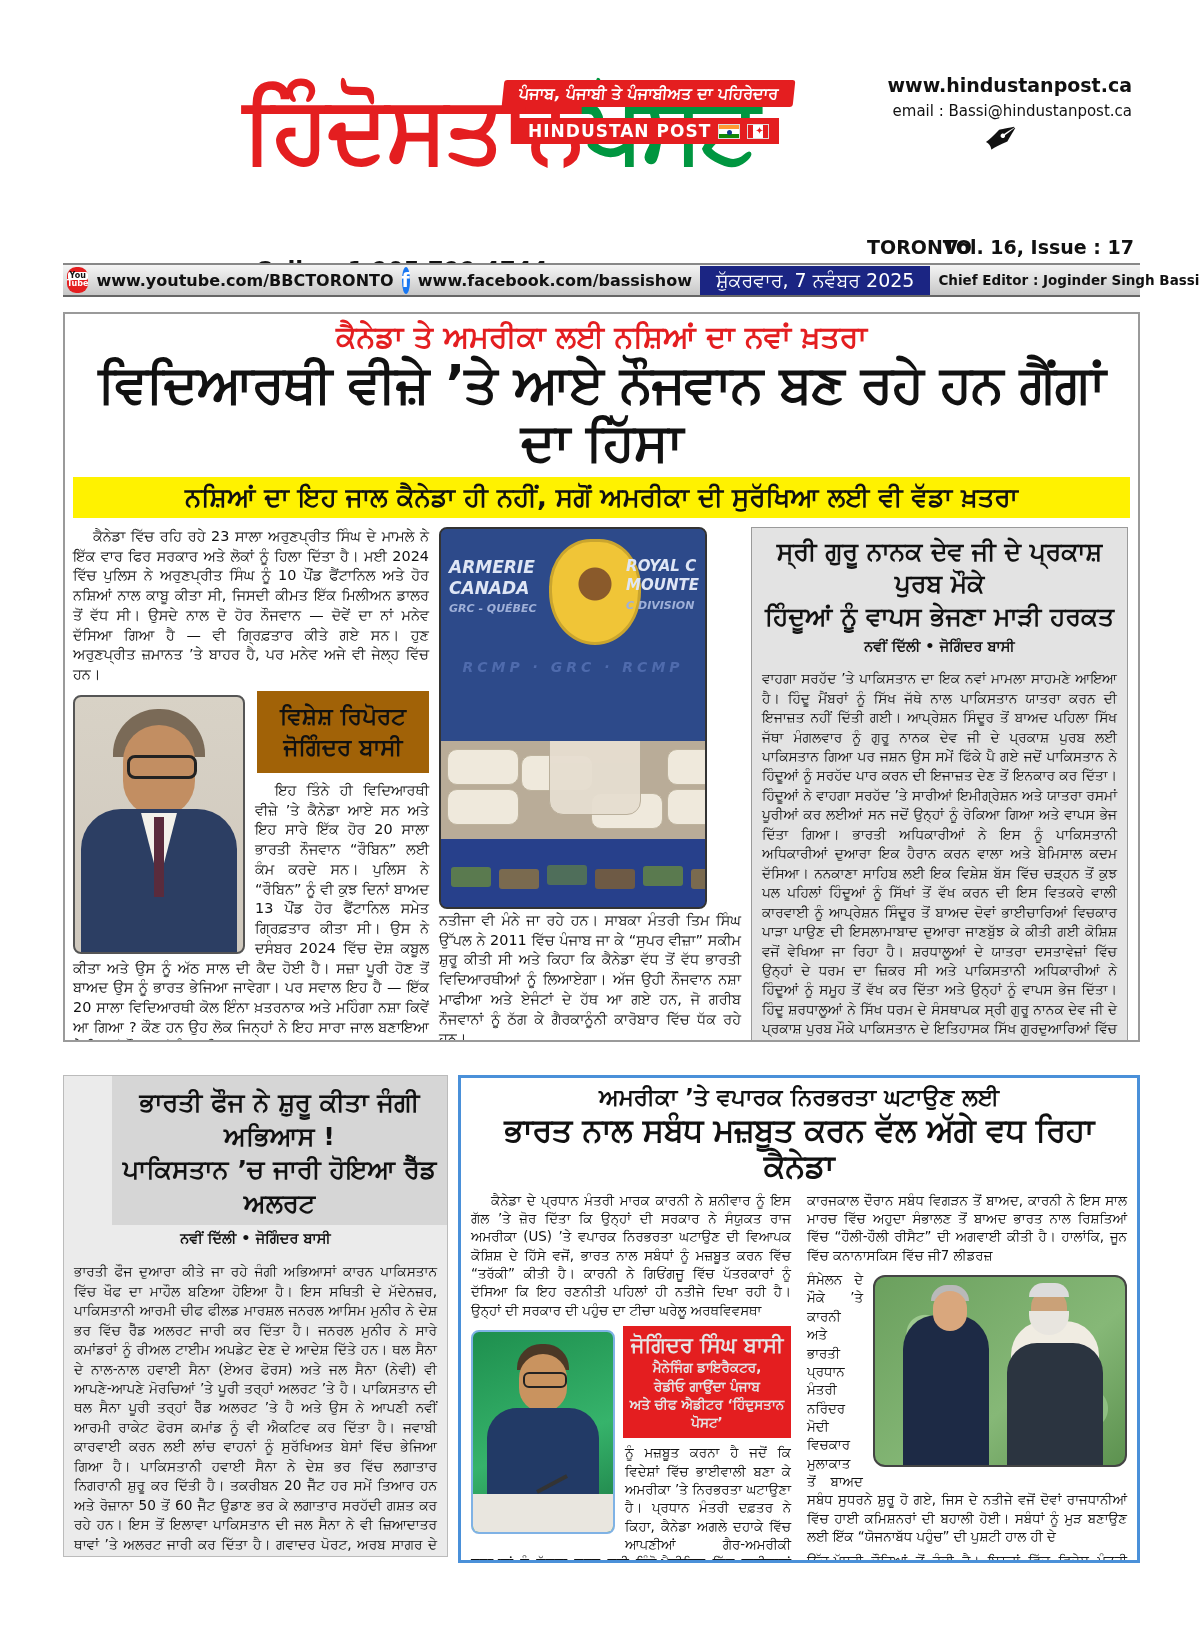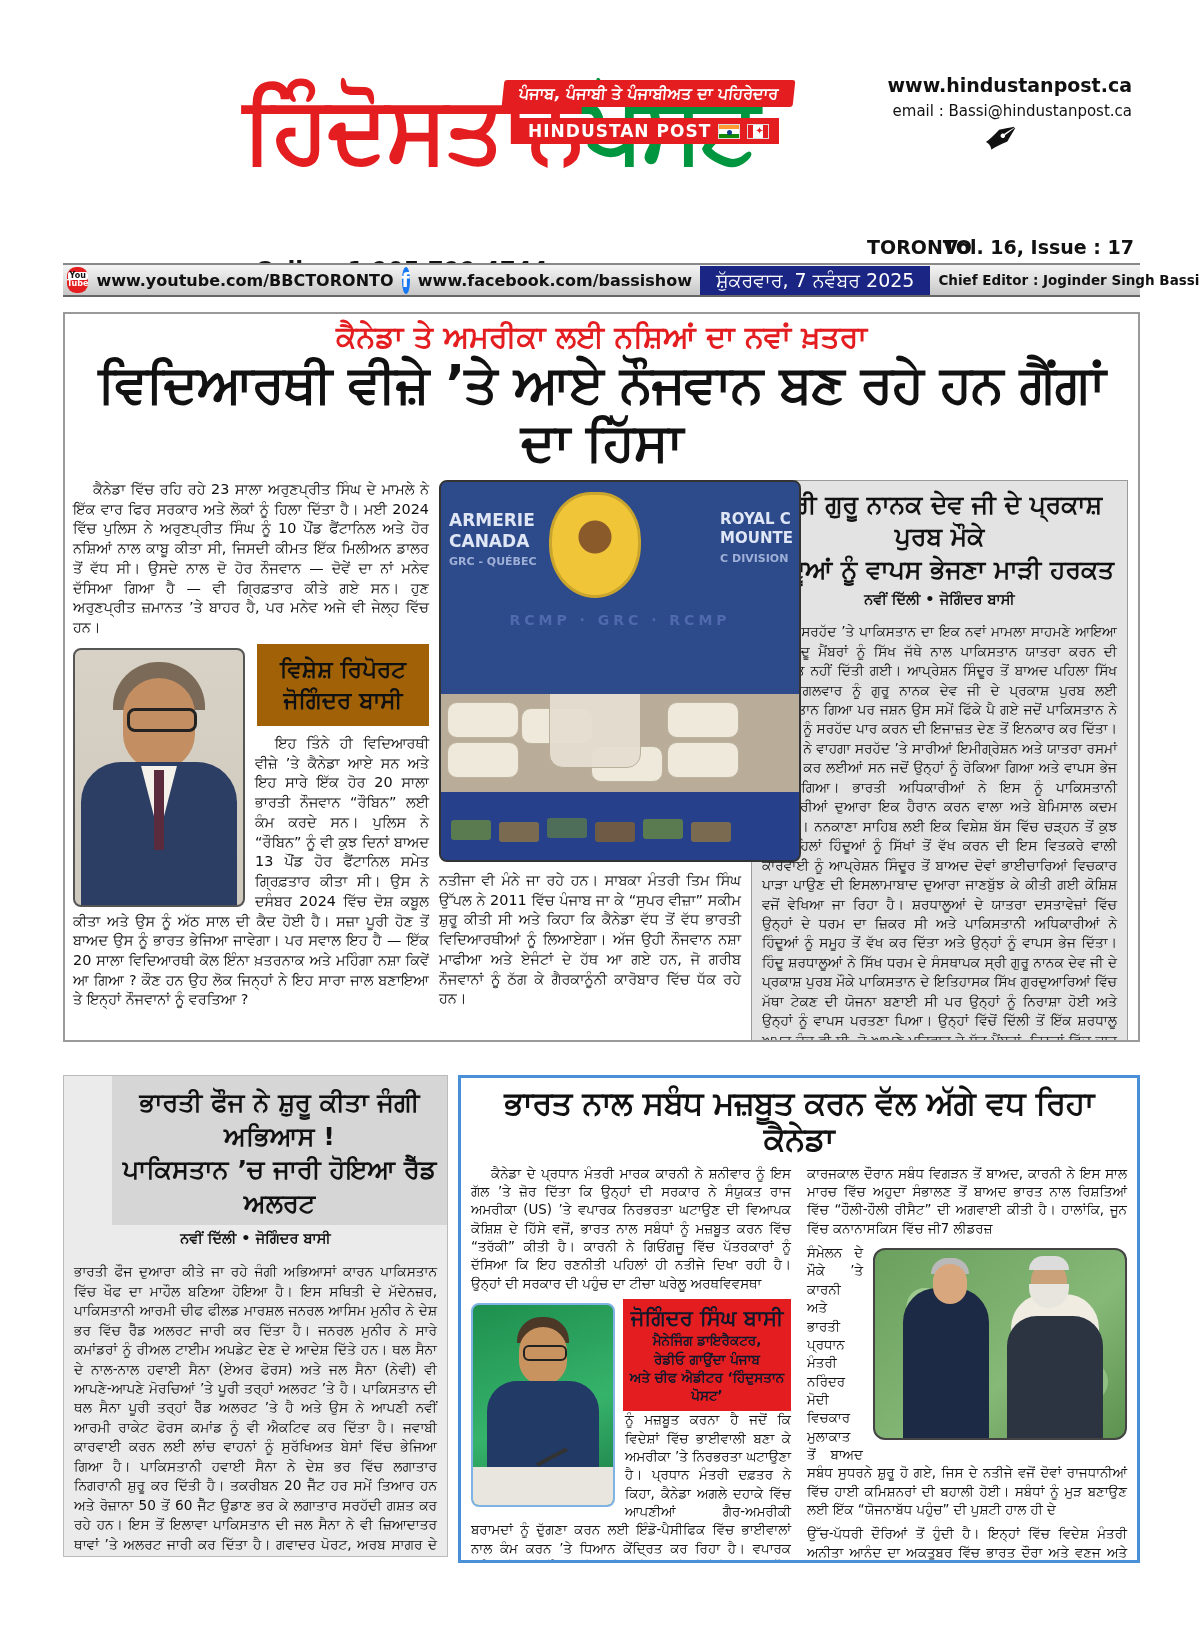--- a/index.html
+++ b/index.html
@@ -58,22 +58,22 @@
   .p-hair{position:absolute;left:38px;top:12px;width:92px;height:48px;border-radius:45px 45px 0 0;background:#7a6a57;}
   .p-face{position:absolute;left:48px;top:28px;width:72px;height:92px;border-radius:36px;background:#c28e62;}
   .p-glasses{position:absolute;left:52px;top:58px;width:64px;height:18px;border:3px solid #222;border-radius:8px;background:transparent;}
   .p-suit{position:absolute;left:6px;top:112px;width:156px;height:145px;border-radius:40px 40px 0 0;background:#2c3e63;}
   .p-shirt{position:absolute;left:66px;top:116px;width:36px;height:70px;background:#f3f1ea;clip-path:polygon(0 0,100% 0,50% 100%);}
   .p-tie{position:absolute;left:79px;top:120px;width:10px;height:80px;background:#5a2b3c;}
 
   .special-box{margin-left:184px;background:#a16207;text-align:center;font-weight:bold;
       font-size:23px;line-height:1.35;padding:10px 4px;margin-bottom:8px;}
 
-  .photo-rcmp{width:362px;height:382px;border:2px solid #333;border-radius:8px;box-sizing:border-box;
-      position:relative;overflow:hidden;background:#2d4a8a;margin-bottom:9px;}
+  .photo-rcmp{width:268px;height:382px;border:2px solid #333;border-radius:8px;box-sizing:border-box;
+      position:relative;overflow:hidden;background:#2d4a8a;margin-bottom:2px;font-style:italic;}
   .rcmp-top{position:absolute;left:0;top:0;width:100%;height:56%;background:#2d4a8a;}
   .rcmp-left{position:absolute;left:8px;top:28px;color:#dfe6f5;font-weight:bold;font-size:17px;line-height:1.25;}
   .rcmp-left small,.rcmp-right small{font-size:11px;font-weight:bold;color:#9fb0d8;display:block;margin-top:3px;}
   .rcmp-right{position:absolute;right:6px;top:28px;color:#dfe6f5;font-weight:bold;font-size:15px;line-height:1.3;text-align:left;}
   .rcmp-crest{position:absolute;left:108px;top:10px;width:86px;height:100px;border-radius:45% 45% 50% 50%;
       background:radial-gradient(circle at 50% 42%,#8a5a2b 0 16px,#f0c537 17px 100%);border:3px solid #caa52e;}
   .rcmp-wm{position:absolute;left:0;top:130px;width:100%;text-align:center;color:#4f6bad;font-weight:bold;font-size:14px;letter-spacing:4px;}
   .rcmp-bags{position:absolute;left:0;top:56%;width:100%;height:26%;background:#b9ac98;overflow:hidden;}
   .bag{position:absolute;width:70px;height:34px;background:#efe9dc;border:1px solid #bdb29c;border-radius:10px;}
   .bigbag{position:absolute;left:108px;top:-20px;width:90px;height:92px;background:#e6ded0;border:1px solid #b8ad99;border-radius:14px;opacity:.95;}
@@ -99,21 +99,21 @@
   .ci-cols{display:flex;gap:16px;margin-top:7px;}
   .ci-col{width:50%;font-size:13.4px;line-height:1.4;text-align:justify;}
   .desk-photo{float:left;width:140px;height:200px;margin:4px 10px 4px 0;border:2px solid #7fb2e5;border-radius:8px;
       background:linear-gradient(160deg,#1e8f4e,#36b36b 55%,#1b7a43);position:relative;overflow:hidden;}
   .d-face{position:absolute;left:46px;top:22px;width:48px;height:58px;border-radius:24px;background:#c9935f;}
   .d-hair{position:absolute;left:44px;top:12px;width:52px;height:26px;border-radius:24px 24px 0 0;background:#4b3826;}
   .d-glass{position:absolute;left:50px;top:40px;width:40px;height:12px;border:2px solid #222;border-radius:6px;}
   .d-suit{position:absolute;left:14px;top:76px;width:112px;height:92px;border-radius:30px 30px 0 0;background:#223a66;}
   .d-desk{position:absolute;left:0;top:162px;width:140px;height:40px;background:#e9e6df;}
   .d-pen{position:absolute;left:62px;top:150px;width:34px;height:4px;background:#333;transform:rotate(-28deg);}
-  .credit-box{margin-left:152px;background:#e41e20;color:#0f172a;text-align:center;padding:7px 4px;}
+  .credit-box{margin-left:152px;background:#e41e20;color:#e5e5e5;text-align:center;padding:7px 4px;margin-bottom:6px;}
   .credit-name{font-size:21px;font-weight:bold;line-height:1.2;}
   .credit-line{font-size:13.5px;font-weight:bold;line-height:1.35;}
   .meet-photo{float:right;width:250px;height:188px;margin:4px 0 6px 10px;border:2px solid #444;border-radius:12px;
       background:radial-gradient(circle at 20% 30%,#9ec98f 0 18px,transparent 19px),
                  radial-gradient(circle at 70% 20%,#b5d8a6 0 14px,transparent 15px),
                  radial-gradient(circle at 85% 70%,#8fbf82 0 20px,transparent 21px),
                  linear-gradient(140deg,#6ba05e,#86b877 60%,#5c914f);position:relative;overflow:hidden;}
   .m-left{position:absolute;left:28px;top:38px;width:86px;height:150px;border-radius:34px 34px 0 0;background:#1d2a45;}
   .m-left-head{position:absolute;left:58px;top:14px;width:34px;height:40px;border-radius:17px;background:#d9a77d;}
   .m-left-hair{position:absolute;left:56px;top:8px;width:38px;height:16px;border-radius:17px 17px 0 0;background:#b9b9b9;}
@@ -152,20 +152,21 @@
   <span class="soc-url">www.youtube.com/BBCTORONTO</span>
   <span class="fb-badge">f</span>
   <span class="soc-url">www.facebook.com/bassishow</span>
   <span class="date-box">ਸ਼ੁੱਕਰਵਾਰ, 7 ਨਵੰਬਰ 2025</span>
   <span class="editors">Chief Editor : Joginder Singh Bassi | Managing Editor : Gurbhej Singh Sidhu</span>
 </div>
 
 <div class="main-box">
   <div class="kicker">ਕੈਨੇਡਾ ਤੇ ਅਮਰੀਕਾ ਲਈ ਨਸ਼ਿਆਂ ਦਾ ਨਵਾਂ ਖ਼ਤਰਾ</div>
   <div class="headline">ਵਿਦਿਆਰਥੀ ਵੀਜ਼ੇ ’ਤੇ ਆਏ ਨੌਜਵਾਨ ਬਣ ਰਹੇ ਹਨ ਗੈਂਗਾਂ ਦਾ ਹਿੱਸਾ</div>
+  <div class="subhead">ਨਸ਼ਿਆਂ ਦਾ ਇਹ ਜਾਲ ਕੈਨੇਡਾ ਹੀ ਨਹੀਂ, ਸਗੋਂ ਅਮਰੀਕਾ ਦੀ ਸੁਰੱਖਿਆ ਲਈ ਵੀ ਵੱਡਾ ਖ਼ਤਰਾ</div>
   <div class="cols">
     <div class="col1">
       <p class="bodytext indent">ਕੈਨੇਡਾ ਵਿੱਚ ਰਹਿ ਰਹੇ 23 ਸਾਲਾ ਅਰੁਣਪ੍ਰੀਤ ਸਿੰਘ ਦੇ ਮਾਮਲੇ ਨੇ ਇੱਕ ਵਾਰ ਫਿਰ ਸਰਕਾਰ ਅਤੇ ਲੋਕਾਂ ਨੂੰ ਹਿਲਾ ਦਿੱਤਾ ਹੈ। ਮਈ 2024 ਵਿੱਚ ਪੁਲਿਸ ਨੇ ਅਰੁਣਪ੍ਰੀਤ ਸਿੰਘ ਨੂੰ 10 ਪੌਂਡ ਫੈਂਟਾਨਿਲ ਅਤੇ ਹੋਰ ਨਸ਼ਿਆਂ ਨਾਲ ਕਾਬੂ ਕੀਤਾ ਸੀ, ਜਿਸਦੀ ਕੀਮਤ ਇੱਕ ਮਿਲੀਅਨ ਡਾਲਰ ਤੋਂ ਵੱਧ ਸੀ। ਉਸਦੇ ਨਾਲ ਦੋ ਹੋਰ ਨੌਜਵਾਨ — ਦੋਵੇਂ ਦਾ ਨਾਂ ਮਨੇਵ ਦੱਸਿਆ ਗਿਆ ਹੈ — ਵੀ ਗ੍ਰਿਫ਼ਤਾਰ ਕੀਤੇ ਗਏ ਸਨ। ਹੁਣ ਅਰੁਣਪ੍ਰੀਤ ਜ਼ਮਾਨਤ ’ਤੇ ਬਾਹਰ ਹੈ, ਪਰ ਮਨੇਵ ਅਜੇ ਵੀ ਜੇਲ੍ਹ ਵਿੱਚ ਹਨ।</p>
       <div class="portrait">
         <div class="p-hair"></div>
         <div class="p-face"></div>
         <div class="p-glasses"></div>
         <div class="p-suit"></div>
         <div class="p-shirt"></div>
         <div class="p-tie"></div>
@@ -229,20 +230,21 @@
 <div class="army-box">
   <div class="army-head">
     <span>ਭਾਰਤੀ ਫੌਜ ਨੇ ਸ਼ੁਰੂ ਕੀਤਾ ਜੰਗੀ ਅਭਿਆਸ !</span><br>
     <span>ਪਾਕਿਸਤਾਨ ’ਚ ਜਾਰੀ ਹੋਇਆ ਰੈੱਡ ਅਲਰਟ</span>
   </div>
   <div class="byline">ਨਵੀਂ ਦਿੱਲੀ • ਜੋਗਿੰਦਰ ਬਾਸੀ</div>
   <p class="army-body">ਭਾਰਤੀ ਫੌਜ ਦੁਆਰਾ ਕੀਤੇ ਜਾ ਰਹੇ ਜੰਗੀ ਅਭਿਆਸਾਂ ਕਾਰਨ ਪਾਕਿਸਤਾਨ ਵਿੱਚ ਖੌਫ ਦਾ ਮਾਹੌਲ ਬਣਿਆ ਹੋਇਆ ਹੈ। ਇਸ ਸਥਿਤੀ ਦੇ ਮੱਦੇਨਜ਼ਰ, ਪਾਕਿਸਤਾਨੀ ਆਰਮੀ ਚੀਫ ਫੀਲਡ ਮਾਰਸ਼ਲ ਜਨਰਲ ਆਸਿਮ ਮੁਨੀਰ ਨੇ ਦੇਸ਼ ਭਰ ਵਿੱਚ ਰੈੱਡ ਅਲਰਟ ਜਾਰੀ ਕਰ ਦਿੱਤਾ ਹੈ। ਜਨਰਲ ਮੁਨੀਰ ਨੇ ਸਾਰੇ ਕਮਾਂਡਰਾਂ ਨੂੰ ਰੀਅਲ ਟਾਈਮ ਅਪਡੇਟ ਦੇਣ ਦੇ ਆਦੇਸ਼ ਦਿੱਤੇ ਹਨ। ਥਲ ਸੈਨਾ ਦੇ ਨਾਲ-ਨਾਲ ਹਵਾਈ ਸੈਨਾ (ਏਅਰ ਫੋਰਸ) ਅਤੇ ਜਲ ਸੈਨਾ (ਨੇਵੀ) ਵੀ ਆਪਣੇ-ਆਪਣੇ ਮੋਰਚਿਆਂ ’ਤੇ ਪੂਰੀ ਤਰ੍ਹਾਂ ਅਲਰਟ ’ਤੇ ਹੈ। ਪਾਕਿਸਤਾਨ ਦੀ ਥਲ ਸੈਨਾ ਪੂਰੀ ਤਰ੍ਹਾਂ ਰੈੱਡ ਅਲਰਟ ’ਤੇ ਹੈ ਅਤੇ ਉਸ ਨੇ ਆਪਣੀ ਨਵੀਂ ਆਰਮੀ ਰਾਕੇਟ ਫੋਰਸ ਕਮਾਂਡ ਨੂੰ ਵੀ ਐਕਟਿਵ ਕਰ ਦਿੱਤਾ ਹੈ। ਜਵਾਬੀ ਕਾਰਵਾਈ ਕਰਨ ਲਈ ਲਾਂਚ ਵਾਹਨਾਂ ਨੂੰ ਸੁਰੱਖਿਅਤ ਬੇਸਾਂ ਵਿੱਚ ਭੇਜਿਆ ਗਿਆ ਹੈ। ਪਾਕਿਸਤਾਨੀ ਹਵਾਈ ਸੈਨਾ ਨੇ ਦੇਸ਼ ਭਰ ਵਿੱਚ ਲਗਾਤਾਰ ਨਿਗਰਾਨੀ ਸ਼ੁਰੂ ਕਰ ਦਿੱਤੀ ਹੈ। ਤਕਰੀਬਨ 20 ਜੈੱਟ ਹਰ ਸਮੇਂ ਤਿਆਰ ਹਨ ਅਤੇ ਰੋਜ਼ਾਨਾ 50 ਤੋਂ 60 ਜੈੱਟ ਉਡਾਣ ਭਰ ਕੇ ਲਗਾਤਾਰ ਸਰਹੱਦੀ ਗਸ਼ਤ ਕਰ ਰਹੇ ਹਨ। ਇਸ ਤੋਂ ਇਲਾਵਾ ਪਾਕਿਸਤਾਨ ਦੀ ਜਲ ਸੈਨਾ ਨੇ ਵੀ ਜ਼ਿਆਦਾਤਰ ਥਾਵਾਂ ’ਤੇ ਅਲਰਟ ਜਾਰੀ ਕਰ ਦਿੱਤਾ ਹੈ। ਗਵਾਦਰ ਪੋਰਟ, ਅਰਬ ਸਾਗਰ ਦੇ ਤੱਟ ਅਤੇ ਸਮੁੰਦਰੀ ਵਪਾਰਕ ਰਸਤਿਆਂ ਦੀ ਖਾਸ ਨਿਗਰਾਨੀ ਵਧਾ ਦਿੱਤੀ ਗਈ ਹੈ। ਭਾਰਤ ਦੀ ਵੱਡੀ ਜਲ ਸੈਨਾ (ਬਲੂ-ਵਾਟਰ ਨੇਵੀ) ਦੇ ਮੁਕਾਬਲੇ ਛੋਟੀ ਹੋਣ ਕਾਰਨ ਪਾਕਿਸਤਾਨ ਤੱਟੀ ਰੱਖਿਆ ਰਣਨੀਤੀ ’ਤੇ ਕੰਮ ਕਰ ਰਿਹਾ ਹੈ। ਰੱਖਿਆ ਮਾਹਿਰਾਂ ਦਾ ਮੰਨਣਾ ਹੈ ਕਿ ਇਹ ਰੈੱਡ ਅਲਰਟ ਪਾਕਿਸਤਾਨੀ ਫੌਜੀ ਲੀਡਰਸ਼ਿਪ ਦੀ ਚਿੰਤਾ ਨੂੰ ਦਰਸਾਉਂਦਾ ਹੈ, ਕਿਉਂਕਿ ਭਾਰਤੀ ਅਭਿਆਸ ਸਰਹੱਦੀ ਖੇਤਰਾਂ ਵਿੱਚ ਰਣਨੀਤਕ ਮਹੱਤਵ ਰੱਖਦੇ ਹਨ। ਪਾਕਿਸਤਾਨ ਦੀ ਨਵੀਂ ਰਣਨੀਤਕ ਮਿਜ਼ਾਈਲ ਕਮਾਂਡ ਵੀ ਪੂਰੀ ਤਰ੍ਹਾਂ ਸਰਗਰਮ ਹੈ। ਹਾਲਾਂਕਿ, ਪਾਕਿਸਤਾਨੀ ਫੌਜ ਦੀਆਂ ਇਹ ਤਿਆਰੀਆਂ ਮੁੱਖ ਤੌਰ ’ਤੇ ਰੱਖਿਆਤਮਕ ਸਰੂਪ ਦੀਆਂ ਹਨ, ਤਾਂ ਜੋ ਹਮਲੇ ਦੀ ਸਥਿਤੀ ਵਿੱਚ ਤੁਰੰਤ ਜਵਾਬੀ ਕਾਰਵਾਈ ਕੀਤੀ ਜਾ ਸਕੇ।</p>
 </div>
 
 <div class="ci-box">
+  <div class="ci-kicker">ਅਮਰੀਕਾ ’ਤੇ ਵਪਾਰਕ ਨਿਰਭਰਤਾ ਘਟਾਉਣ ਲਈ</div>
   <div class="ci-headline">ਭਾਰਤ ਨਾਲ ਸਬੰਧ ਮਜ਼ਬੂਤ ਕਰਨ ਵੱਲ ਅੱਗੇ ਵਧ ਰਿਹਾ ਕੈਨੇਡਾ</div>
   <div class="ci-cols">
     <div class="ci-col">
       <p class="bodytext indent" style="font-size:13.4px">ਕੈਨੇਡਾ ਦੇ ਪ੍ਰਧਾਨ ਮੰਤਰੀ ਮਾਰਕ ਕਾਰਨੀ ਨੇ ਸ਼ਨੀਵਾਰ ਨੂੰ ਇਸ ਗੱਲ ’ਤੇ ਜ਼ੋਰ ਦਿੱਤਾ ਕਿ ਉਨ੍ਹਾਂ ਦੀ ਸਰਕਾਰ ਨੇ ਸੰਯੁਕਤ ਰਾਜ ਅਮਰੀਕਾ (US) ’ਤੇ ਵਪਾਰਕ ਨਿਰਭਰਤਾ ਘਟਾਉਣ ਦੀ ਵਿਆਪਕ ਕੋਸ਼ਿਸ਼ ਦੇ ਹਿੱਸੇ ਵਜੋਂ, ਭਾਰਤ ਨਾਲ ਸਬੰਧਾਂ ਨੂੰ ਮਜ਼ਬੂਤ ਕਰਨ ਵਿੱਚ “ਤਰੱਕੀ” ਕੀਤੀ ਹੈ। ਕਾਰਨੀ ਨੇ ਗਿਓਂਗਜੂ ਵਿੱਚ ਪੱਤਰਕਾਰਾਂ ਨੂੰ ਦੱਸਿਆ ਕਿ ਇਹ ਰਣਨੀਤੀ ਪਹਿਲਾਂ ਹੀ ਨਤੀਜੇ ਦਿਖਾ ਰਹੀ ਹੈ। ਉਨ੍ਹਾਂ ਦੀ ਸਰਕਾਰ ਦੀ ਪਹੁੰਚ ਦਾ ਟੀਚਾ ਘਰੇਲੂ ਅਰਥਵਿਵਸਥਾ</p>
       <div class="desk-photo">
         <div class="d-hair"></div>
         <div class="d-face"></div>
         <div class="d-glass"></div>
         <div class="d-suit"></div>
         <div class="d-desk"></div>

